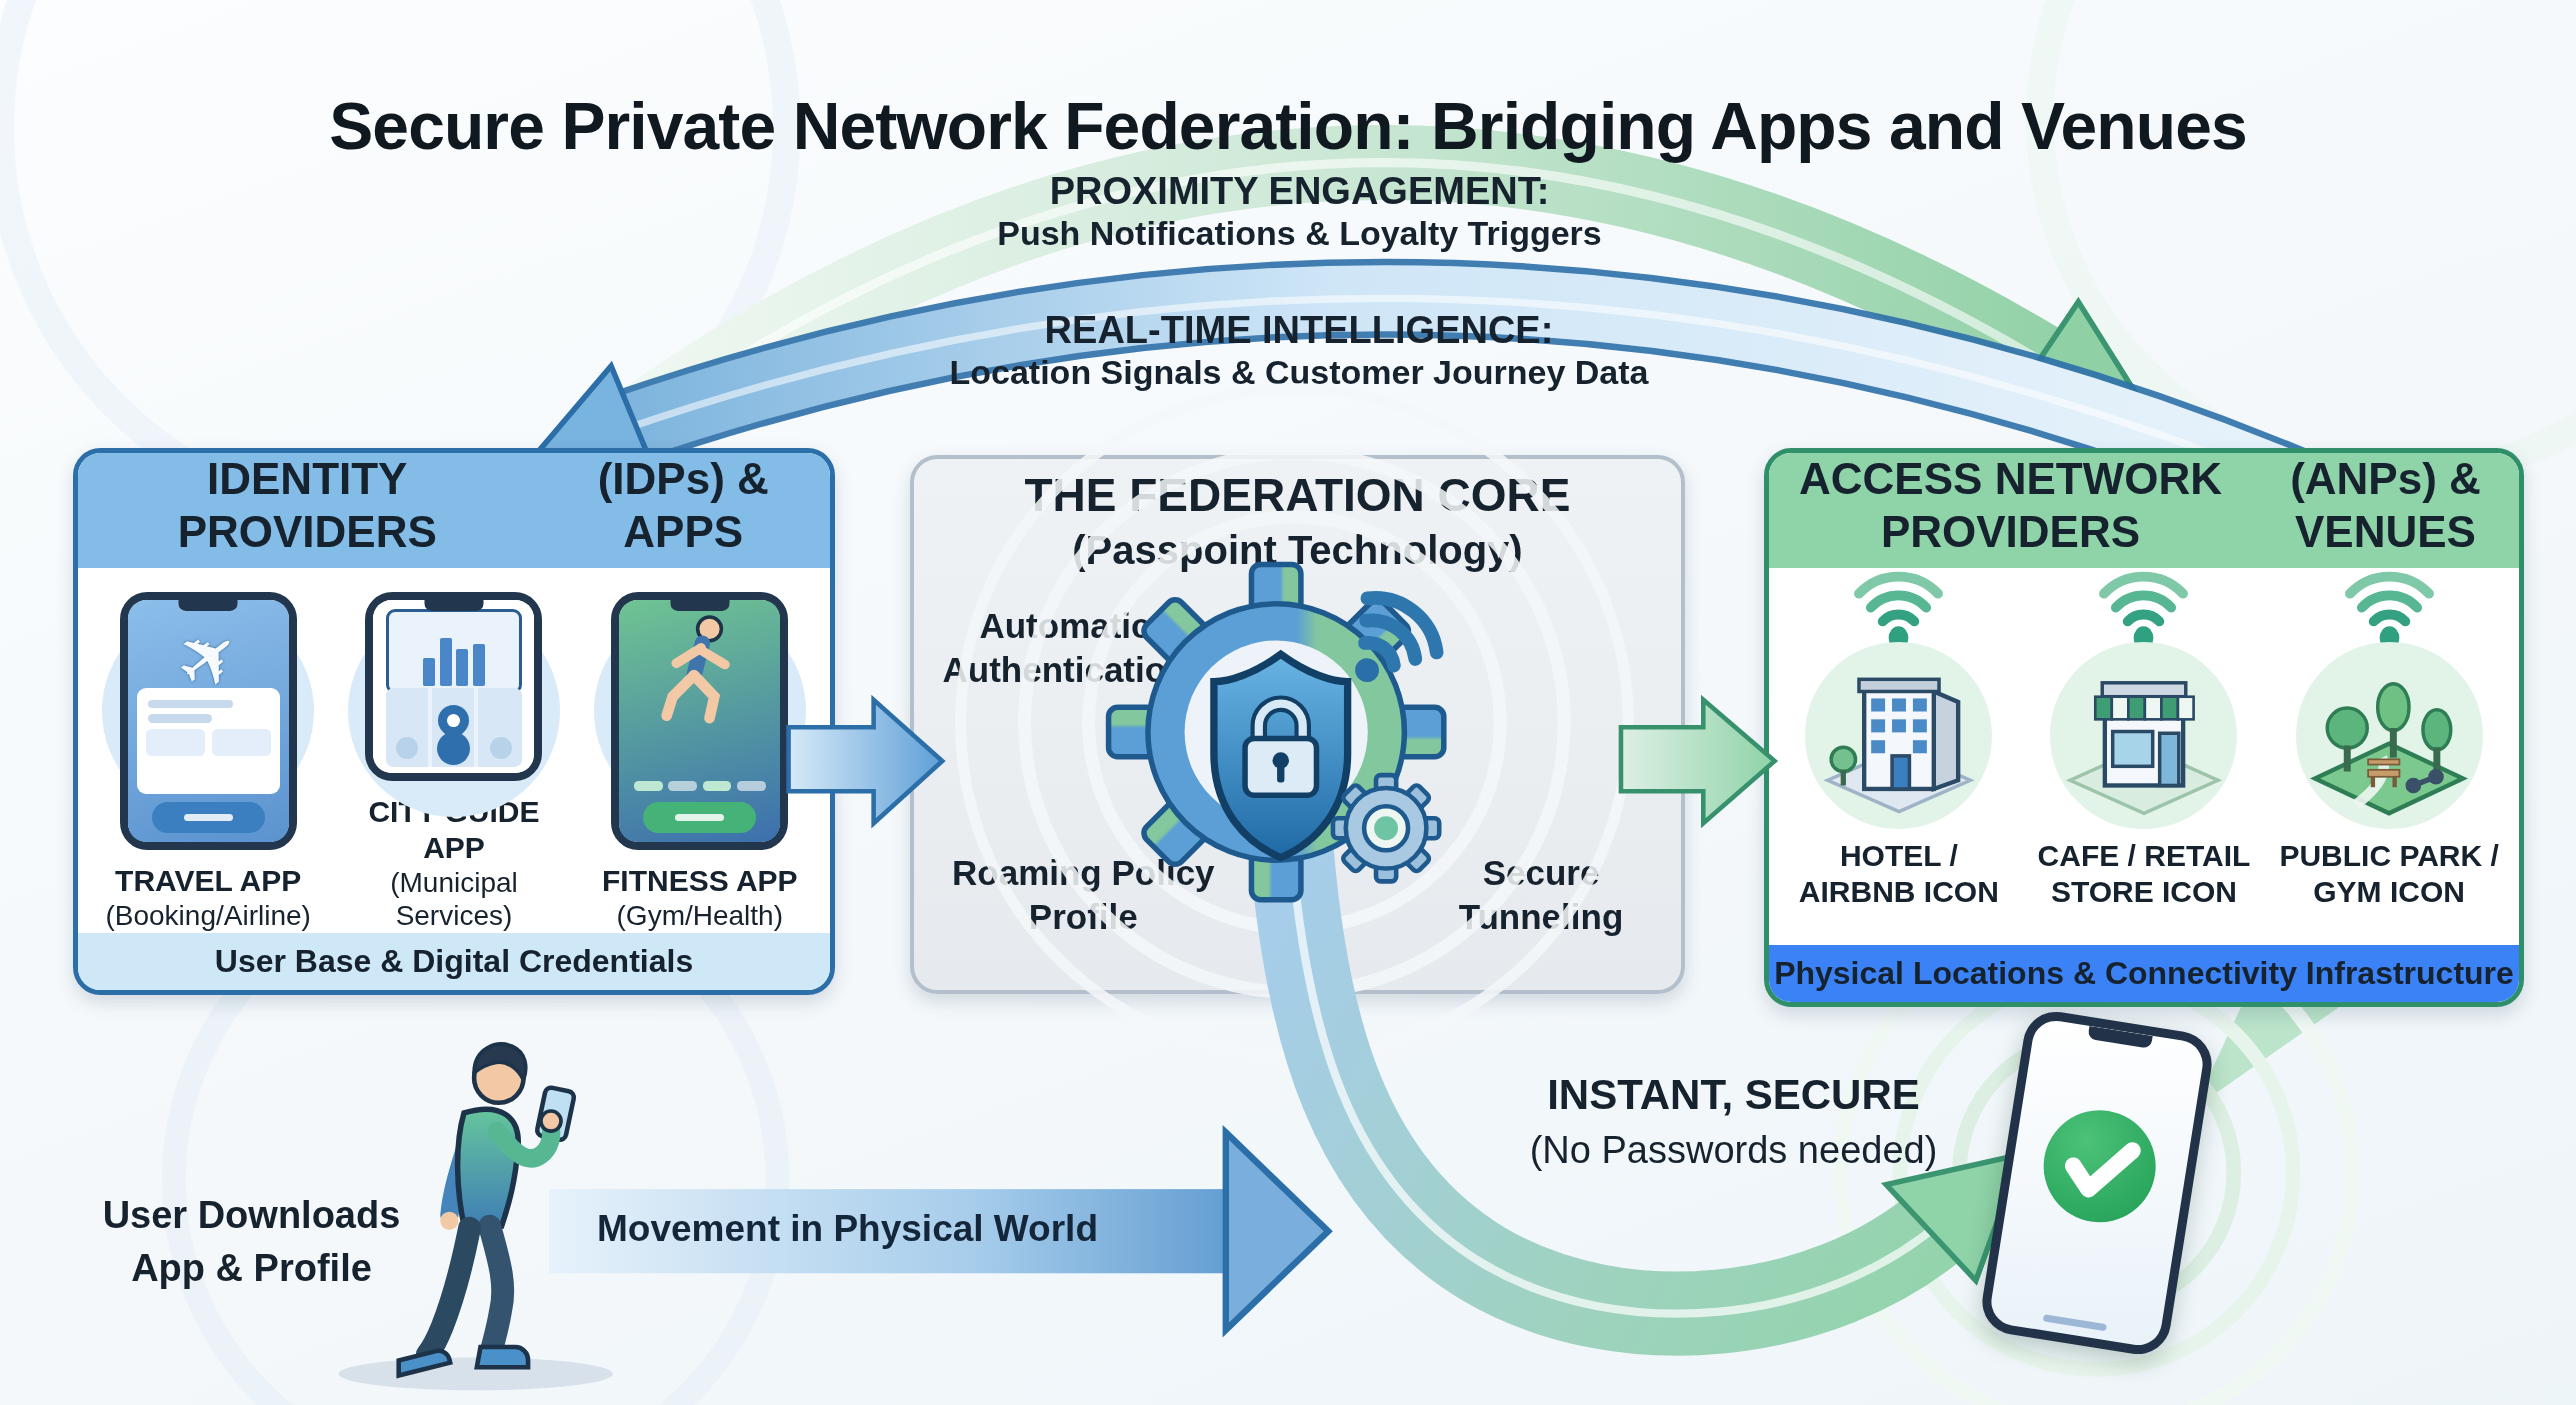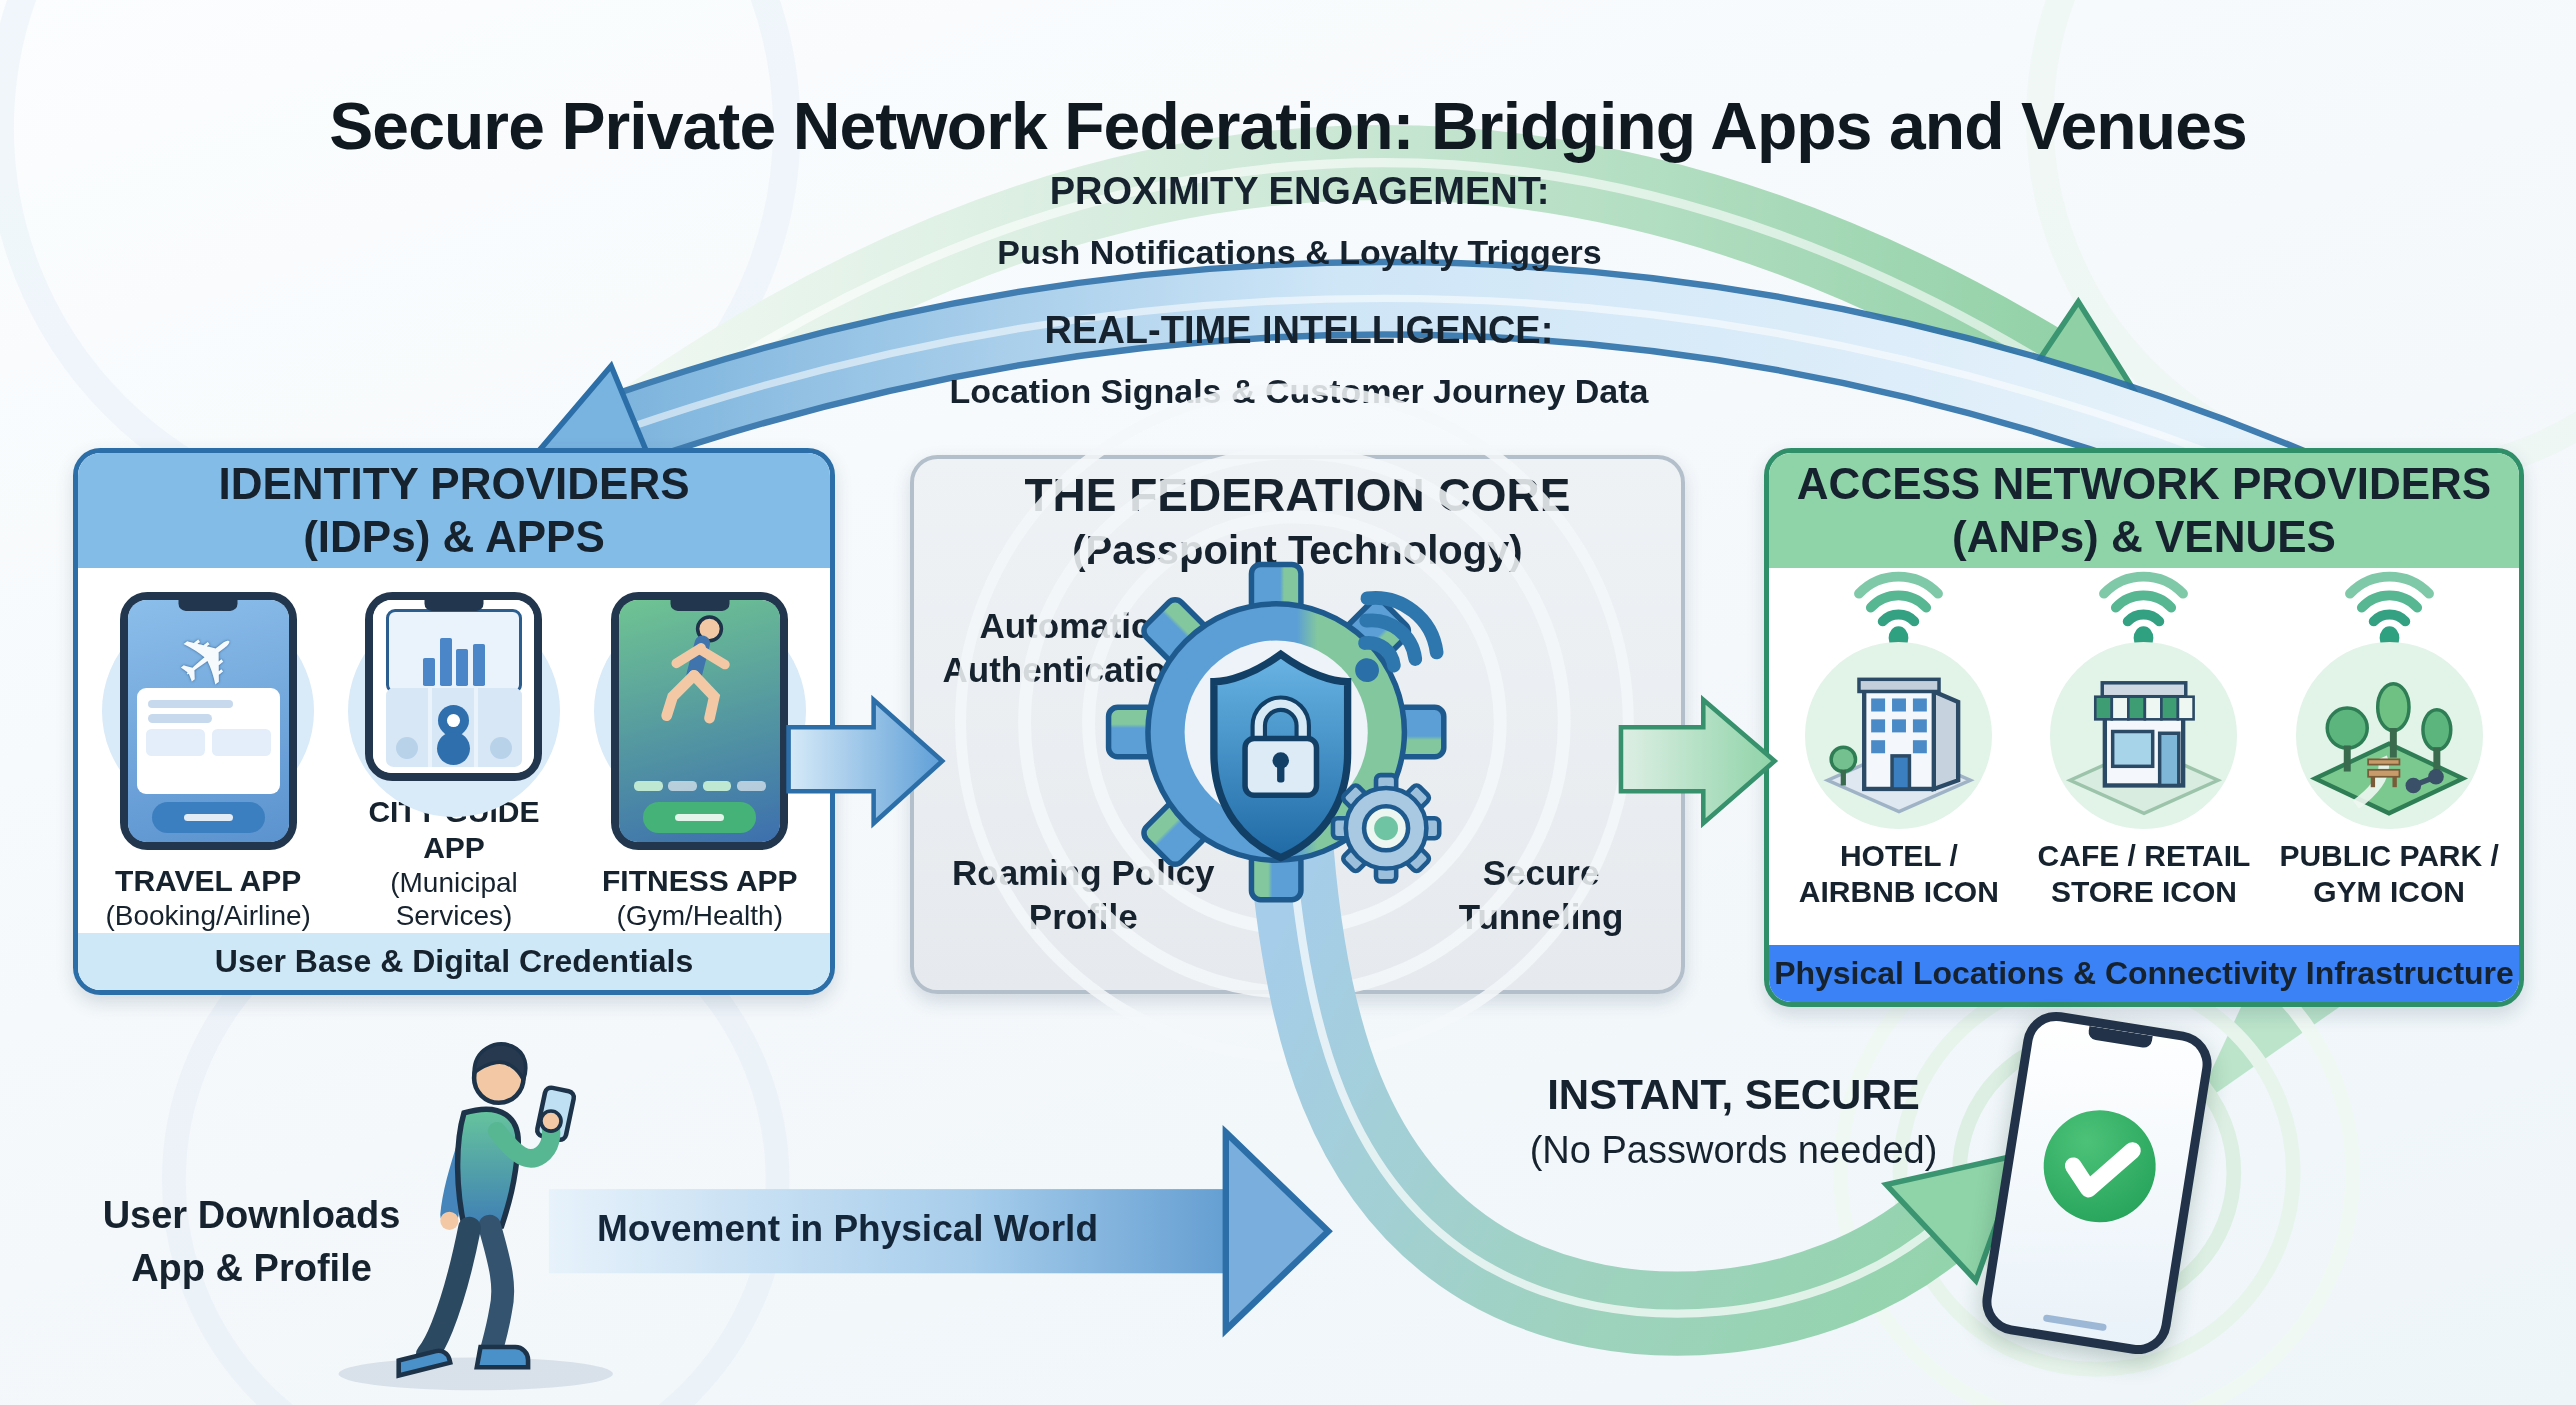--- a/index.html
+++ b/index.html
@@ -8,32 +8,32 @@
     font-family:"Liberation Sans",sans-serif;color:#16222e}
   svg.layer{position:absolute;left:0;top:0;pointer-events:none}
 
   
   .main-title{position:absolute;top:44px;left:0;right:0;text-align:center;
     font-size:66px;font-weight:800;letter-spacing:-0.9px;color:#101820}
 
   
   .flow-label{position:absolute;text-align:center;line-height:1.15}
   .flow-title{font-size:38px;font-weight:800}
-  .flow-sub{font-size:34px;font-weight:600;margin-top:19px}
+  .flow-sub{font-size:34px;font-weight:600;margin-top:0}
   .flow-prox{left:906px;top:170px;width:787px}
   .flow-real{left:878px;top:309px;width:842px}
 
   
   .box{position:absolute;border-radius:27.4px;overflow:hidden;background:#fff;
     box-shadow:0 7.3px 18.3px rgba(30,60,90,.16)}
   .box-idp{left:73px;top:448px;width:752px;height:537px;border:5.5px solid #2c6fa8}
   .box-core{left:910px;top:455px;width:767px;height:531px;border:4.6px solid #b3bfca;
     background:linear-gradient(180deg,#eff2f5,#e6eaee)}
   .box-anp{left:1764px;top:448px;width:750px;height:549px;border:5.5px solid #2f8f68}
-  .box-header{height:115px;display:flex;flex-direction:column;justify-content:center;
+  .box-header{height:115px;display:flex;flex-direction:row;justify-content:center;
     text-align:center;font-size:44px;font-weight:800;line-height:1.2}
   .box-idp .box-header{background:#84bce8}
   .box-anp .box-header{background:#8fd3a8}
   .box-footer{position:absolute;left:0;right:0;bottom:0;height:57px;display:flex;
     align-items:center;justify-content:center;font-size:32px;font-weight:800}
   .box-idp .box-footer{background:#cfe8f8}
   .box-anp .box-footer{background:#3b82f6}
   .cols{position:absolute;left:0;right:0;top:115px;bottom:57px;display:flex;
     justify-content:space-around;padding:0 7.3px}
   .col{width:32%;display:flex;flex-direction:column;align-items:center;position:relative}

